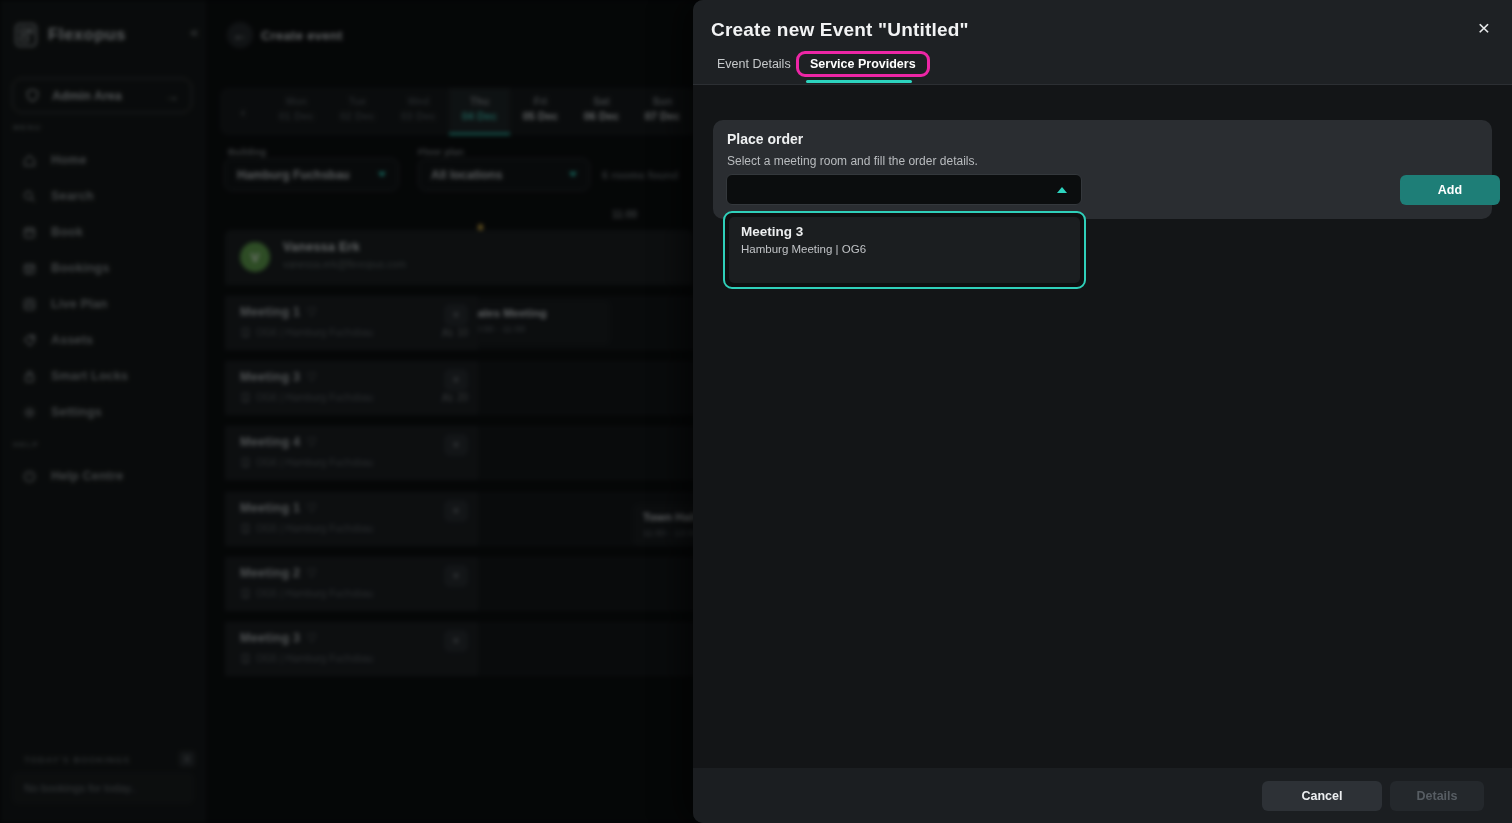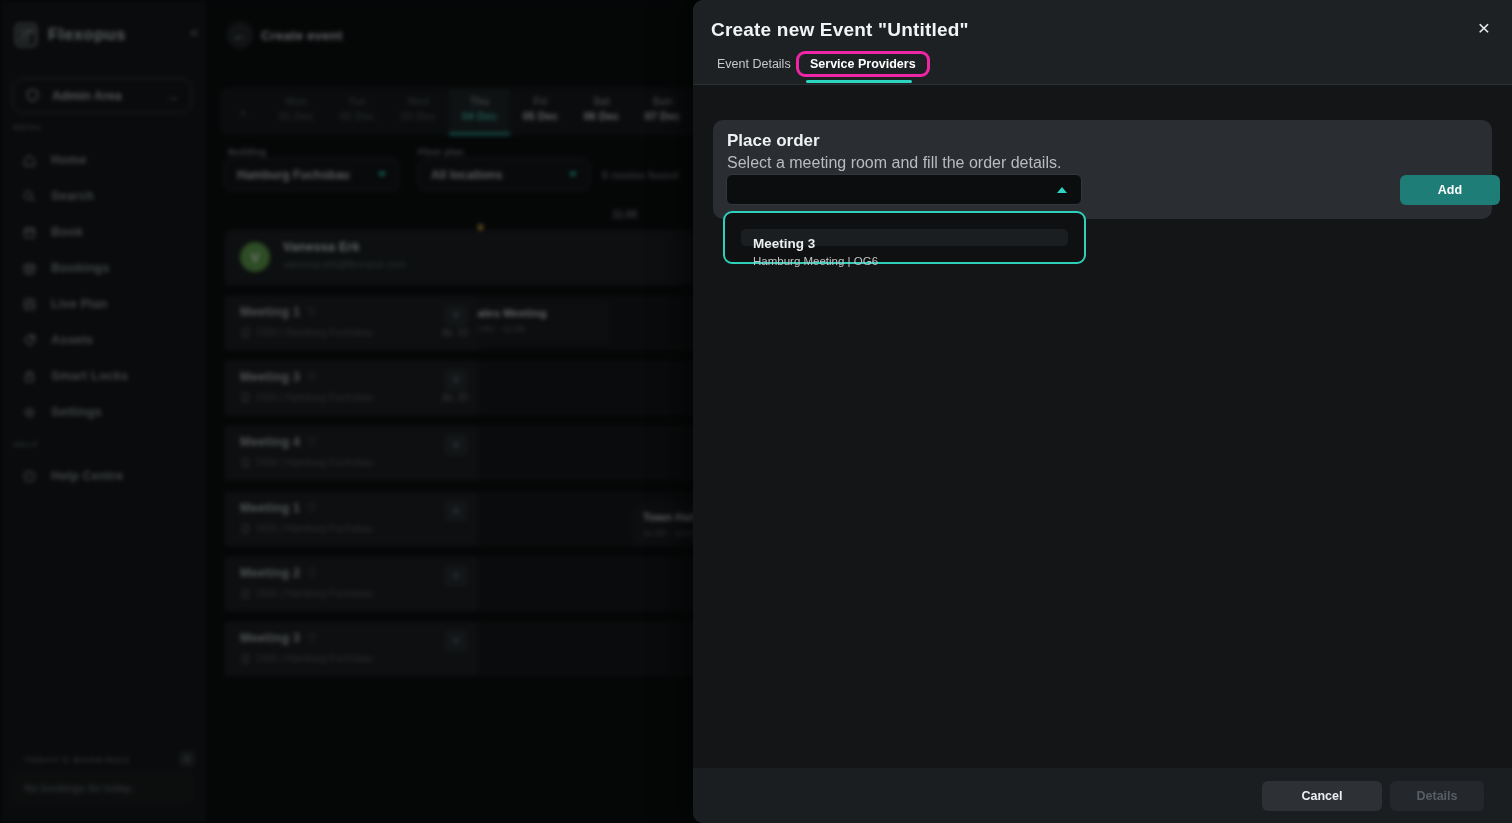--- a/index.html
+++ b/index.html
@@ -88,31 +88,31 @@
   .modal-header { position:absolute; left:0; top:0; width:100%; height:62px; background:#1e2124; border-radius:10px 0 0 0; }
   .modal-title { position:absolute; left:18px; top:19px; font-size:19px; font-weight:bold; color:#f2f3f4; letter-spacing:.2px; }
   .modal-close { position:absolute; right:22px; top:17px; font-size:21px; color:#e8eaeb; line-height:1; cursor:default; }
   .tabbar { position:absolute; left:0; top:46px; width:100%; height:39px; background:#1e2124; border-bottom:1px solid #2c2f33; }
   .tab-inactive { position:absolute; left:24px; top:11px; font-size:12.5px; color:#c6c9cb; }
   .tab-highlight { position:absolute; left:103px; top:5px; border:3.5px solid #ed26a6; border-radius:9px; padding:3px 11px;text-align:center; }
   .tab-active { font-size:12.5px; font-weight:bold; color:#ffffff; white-space:nowrap; }
   .tab-underline { position:absolute; left:113px; top:34px; width:106px; height:3px; background:#2dd4bf; border-radius:2px; }
 
   .order-card { position:absolute; left:20px; top:120px; width:779px; height:99px; background:#2a2d31; border-radius:10px; }
-  .order-title { position:absolute; left:14px; top:11px; font-size:17px; font-weight:bold; color:#eef0f1; }
-  .order-sub { position:absolute; left:14px; top:34px; font-size:16px; color:#b9bcbf; }
+  .order-title { position:absolute; left:14px; top:11px; font-size:14px; font-weight:bold; color:#eef0f1; }
+  .order-sub { position:absolute; left:14px; top:34px; font-size:12px; color:#b9bcbf; }
   .order-select { position:absolute; left:13px; top:54px; width:356px; height:31px; background:#0b0d0e;
     border:1px solid #34383c; border-radius:6px; display:flex; align-items:center; padding:0 14px; }
   .caret-up { width:0; height:0; border-left:5px solid transparent; border-right:5px solid transparent;
     border-bottom:6px solid #2dd4bf; margin-left:auto; }
   .add-btn { position:absolute; left:687px; top:55px; width:100px; height:30px; background:#1e7e77; border-radius:6px;
     color:#ffffff; font-size:12.5px; font-weight:bold; display:flex; align-items:center; justify-content:center; }
 
-  .dropdown { position:absolute; left:30px; top:211px; width:363px; height:53px; background:#0e1011;
-    border:2px solid #2fd0ba; border-radius:9px; padding:16px; }
+  .dropdown { position:absolute; left:30px; top:211px; width:363px; height:78px; background:#0e1011;
+    border:2px solid #2fd0ba; border-radius:9px; padding:4px; }
   .dropdown-item { width:100%; height:100%; background:#1b1e20; border-radius:5px; padding:7px 12px; }
   .dd-title { font-size:13.5px; font-weight:bold; color:#eceeef; }
   .dd-sub { font-size:11.5px; color:#c0c3c6; margin-top:4px; }
 
   .modal-footer { position:absolute; left:0; bottom:0; width:100%; height:55px; background:#1b1e21; border-radius:0 0 0 10px;
     display:flex; align-items:center; justify-content:flex-end; padding-right:28px; gap:8px; }
   .btn-cancel { width:120px; height:30px; background:#2d3136; border-radius:6px; color:#eceef0; font-size:12.5px;
     font-weight:bold; display:flex; align-items:center; justify-content:center; }
   .btn-create { width:94px; height:30px; background:#24282c; border-radius:6px; color:#575d63; font-size:12.5px;
     font-weight:bold; display:flex; align-items:center; justify-content:center; }

